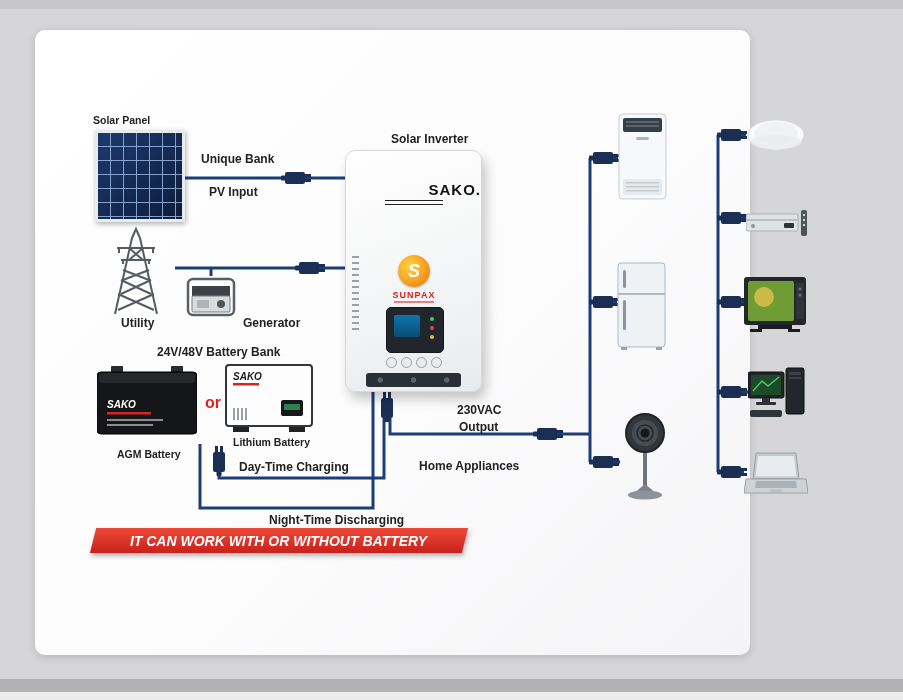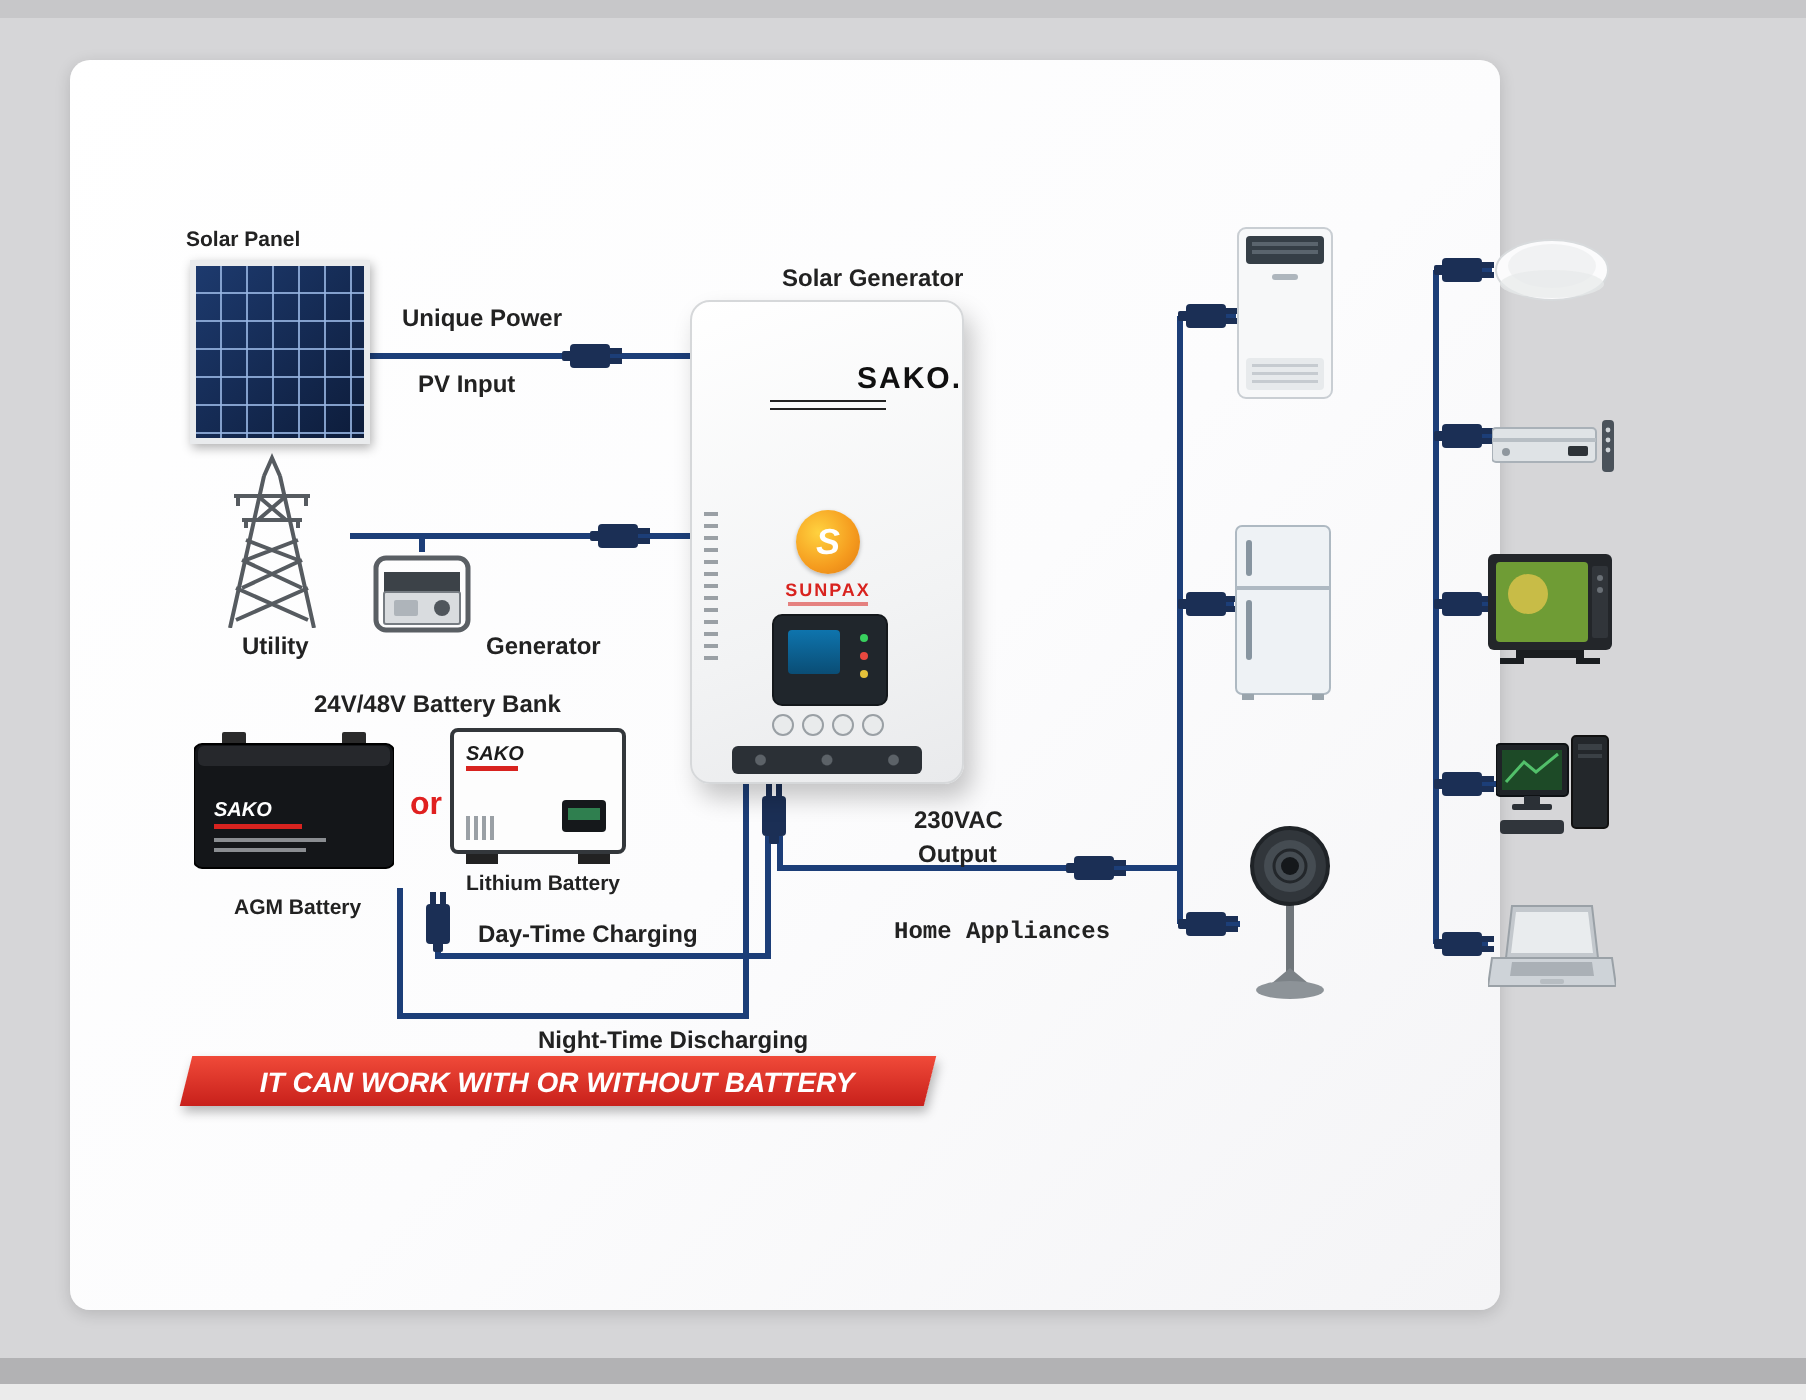--- a/index.html
+++ b/index.html
@@ -94,34 +94,34 @@
       <use href="#plug" transform="translate(558,266)"></use>
       <use href="#plug" transform="translate(558,426)"></use>
       <use href="#plug" transform="translate(686,99)"></use>
       <use href="#plug" transform="translate(686,182)"></use>
       <use href="#plug" transform="translate(686,266)"></use>
       <use href="#plug" transform="translate(686,356)"></use>
       <use href="#plug" transform="translate(686,436)"></use>
     </svg>
 
     <div class="lbl lbl-sm" style="left:58px;top:84px;">Solar Panel</div>
-    <div class="lbl" style="left:166px;top:122px;">Unique Power</div>
+    <div class="lbl" style="left:166px;top:122px;">Unique Bank</div>
     <div class="lbl" style="left:174px;top:155px;">PV Input</div>
     <div class="lbl" style="left:86px;top:286px;">Utility</div>
     <div class="lbl" style="left:208px;top:286px;">Generator</div>
     <div class="lbl" style="left:122px;top:315px;">24V/48V Battery Bank</div>
     <div class="lbl or" style="left:170px;top:364px;">or</div>
     <div class="lbl lbl-sm" style="left:82px;top:418px;">AGM Battery</div>
     <div class="lbl lbl-sm" style="left:198px;top:406px;">Lithium Battery</div>
     <div class="lbl" style="left:204px;top:430px;">Day-Time Charging</div>
     <div class="lbl" style="left:196px;top:483px;padding-left:38px;">Night-Time Discharging</div>
-    <div class="lbl" style="left:356px;top:102px;">Solar Generator</div>
+    <div class="lbl" style="left:356px;top:102px;">Solar Inverter</div>
     <div class="lbl" style="left:422px;top:373px;">230VAC</div>
     <div class="lbl" style="left:424px;top:390px;">Output</div>
-    <div class="lbl" style="left:412px;top:429px;font-family:Liberation Mono, monospace;">Home Appliances</div>
+    <div class="lbl" style="left:384px;top:429px;">Home Appliances</div>
 
     <div class="banner">
       <span>IT CAN WORK WITH OR WITHOUT BATTERY</span>
     </div>
 
     <div class="solar-panel"></div>
 
     <svg class="abs" style="left:70px;top:196px;" width="62" height="88" viewBox="0 0 62 88">
       <g stroke="#565b60" stroke-width="2" fill="none">
         <path d="M10 88 L27 12 M52 88 L35 12 M27 12 L31 3 L35 12"></path>

